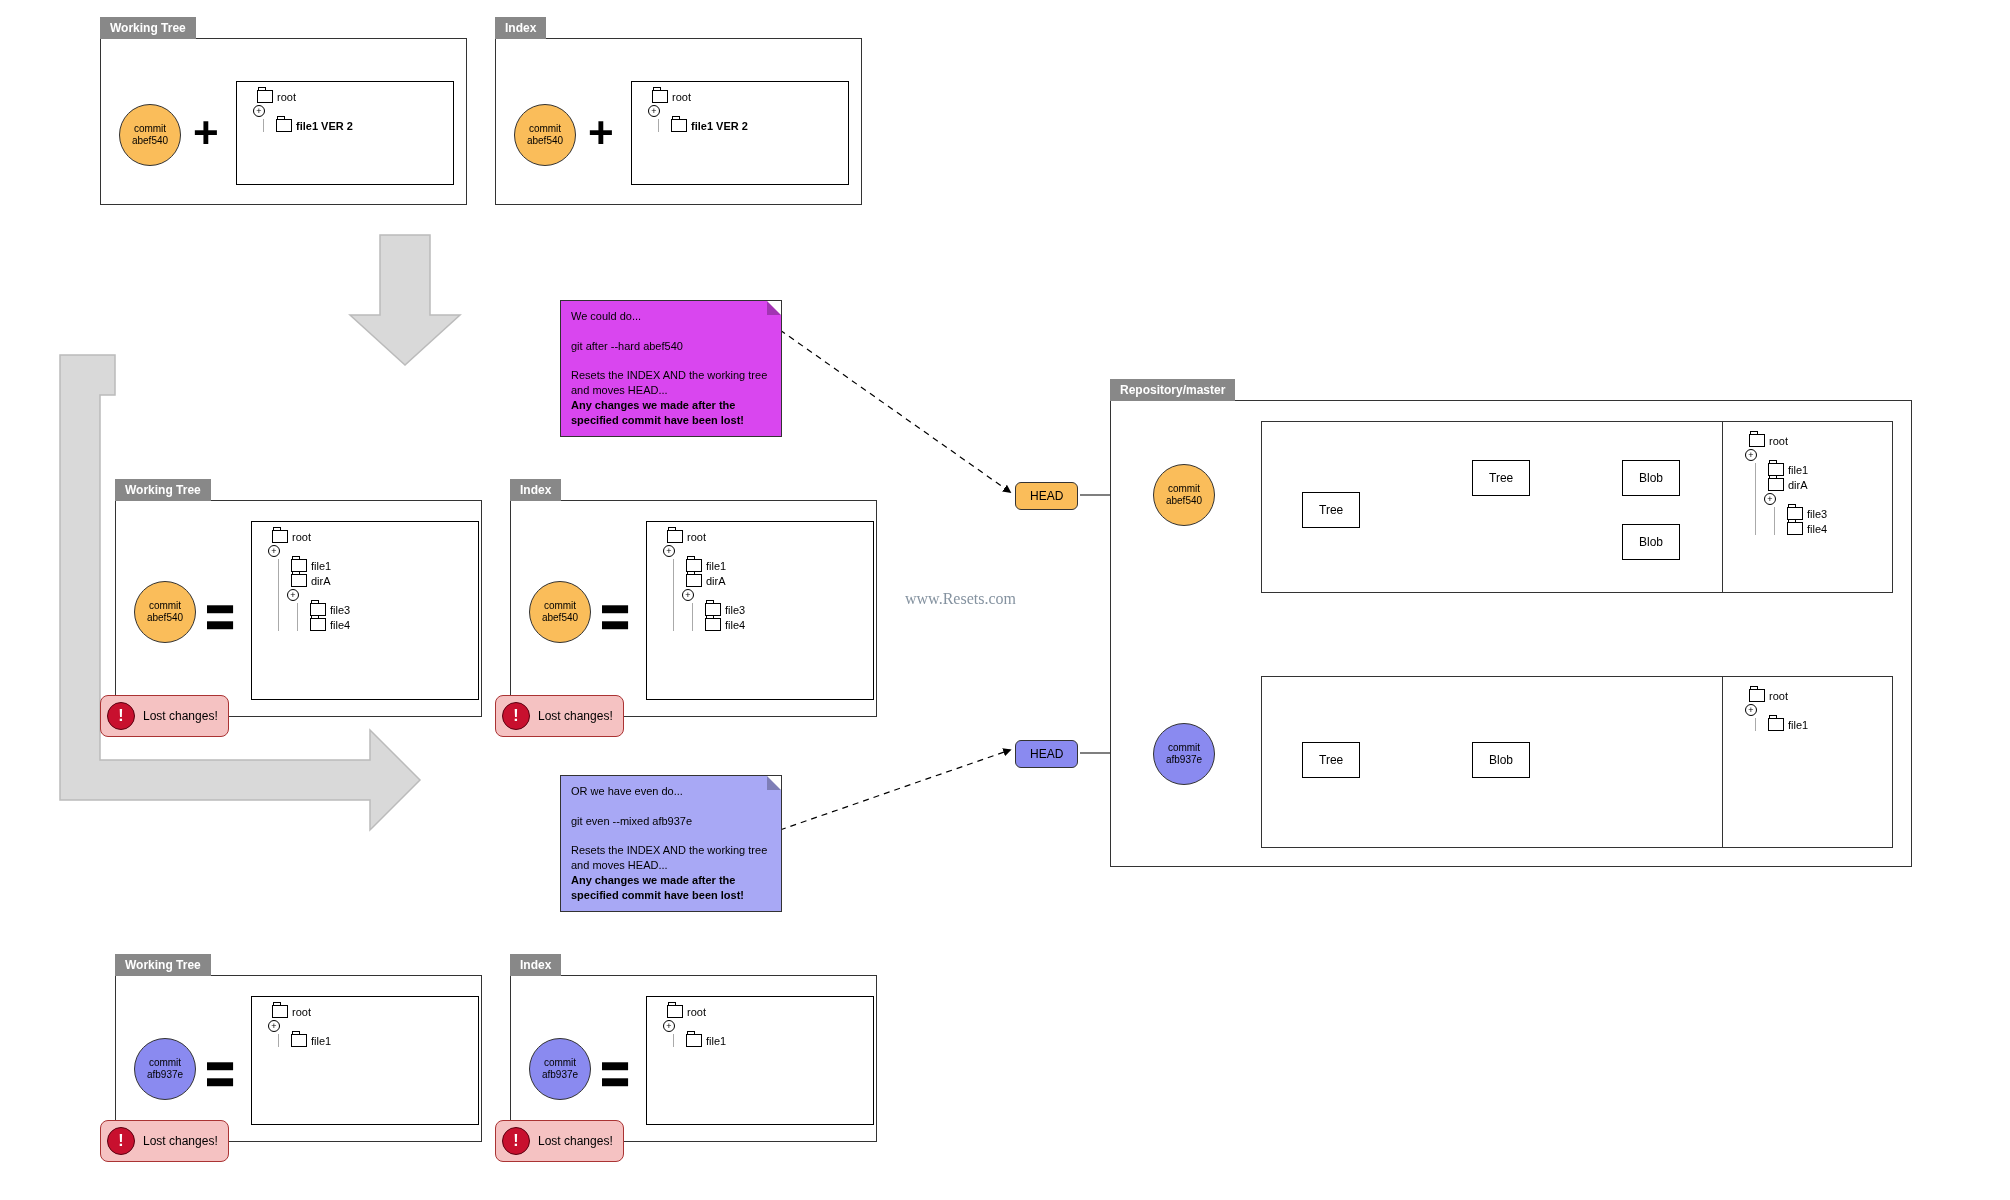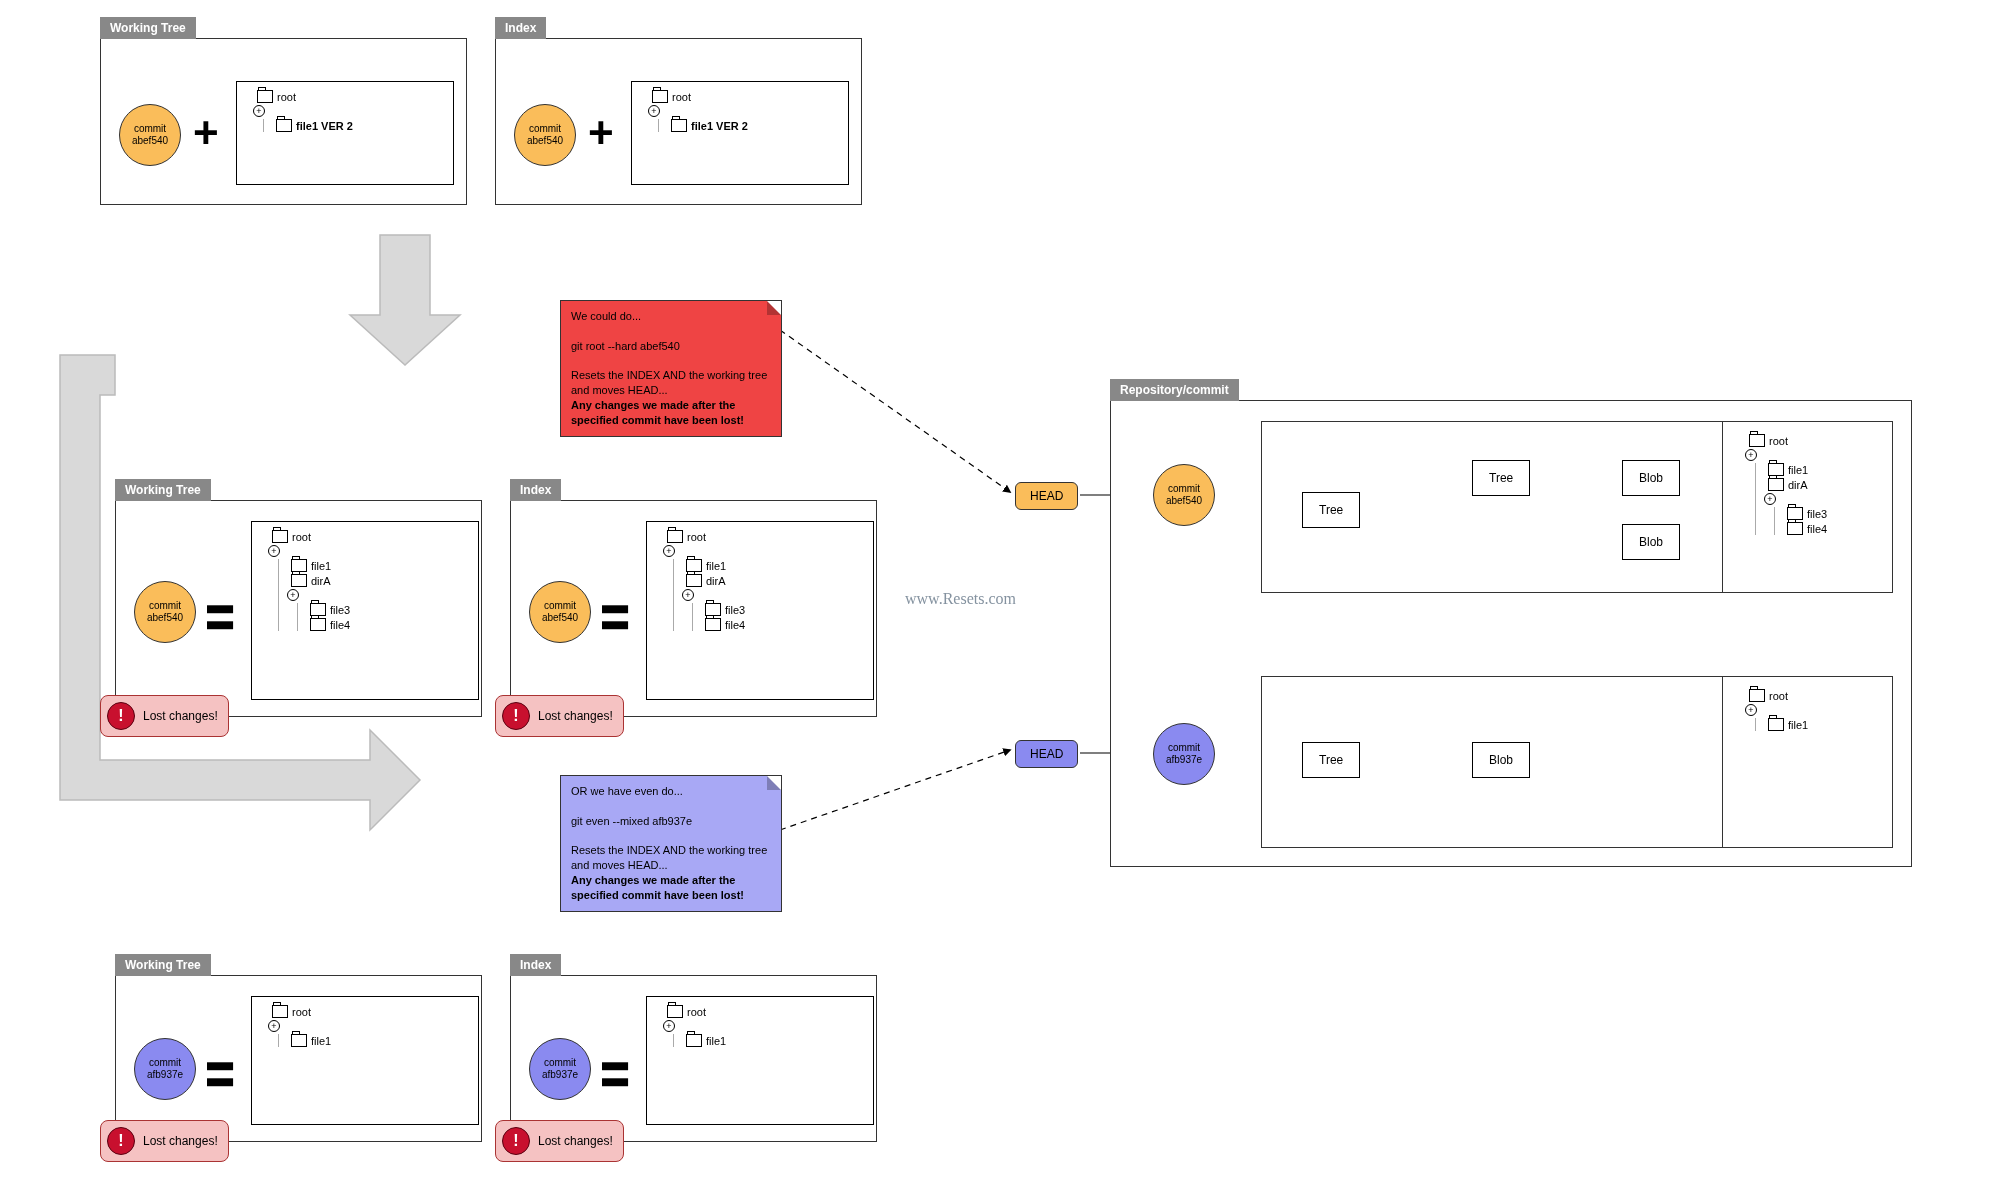--- a/index.html
+++ b/index.html
@@ -128,21 +128,21 @@
     font-size: 16px;
   }
   .note {
     position: absolute;
     border: 1px solid #333;
     padding: 8px 10px;
     font-size: 11px;
     line-height: 1.35;
     width: 200px;
   }
-  .note.orange { background: #ef4444; }
+  .note.orange { background: #d946ef; }
   .note.purple { background: #a8a8f5; }
   .note .corner {
     position: absolute;
     top: 0; right: 0;
     width: 0; height: 0;
     border-left: 14px solid rgba(0,0,0,0.25);
     border-top: 14px solid #fff;
   }
   .note b { font-weight: bold; }
   .headbox {
@@ -280,21 +280,21 @@
               <b>file1 VER 2</b>
             </div>
       </div>
     </div>
   </div>
 </div>
 
 <div class="note orange" style="left:560px; top:300px;">
   <div class="corner"></div>
   <div>We could do...</div><br>
-  <div>git root --hard abef540</div><br>
+  <div>git after --hard abef540</div><br>
   <div>Resets the INDEX AND the working tree and moves HEAD...</div>
   <b>Any changes we made after the specified commit have been lost!</b>
 </div>
 
 <div class="panel" style="left:115px; top:500px; width:365px; height:215px;">
   <div class="panel-title">Working Tree</div>
   <div class="commit orange" style="left:18px; top:80px;">
     <span>commit</span>
     <span>abef540</span>
   </div>
@@ -453,21 +453,21 @@
   <span class="excl">!</span>
   <span>Lost changes!</span>
 </div>
 
 <div class="watermark" style="left:905px; top:590px;">www.Resets.com</div>
 
 <div class="headbox orange" style="left:1015px; top:482px;">HEAD</div>
 <div class="headbox purple" style="left:1015px; top:740px;">HEAD</div>
 
 <div class="panel" style="left:1110px; top:400px; width:800px; height:465px;">
-  <div class="panel-title">Repository/commit</div>
+  <div class="panel-title">Repository/master</div>
 
   <div class="commit orange" style="left:42px; top:63px;">
     <span>commit</span>
     <span>abef540</span>
   </div>
 
   <div class="commit purple" style="left:42px; top:322px;">
     <span>commit</span>
     <span>afb937e</span>
   </div>

